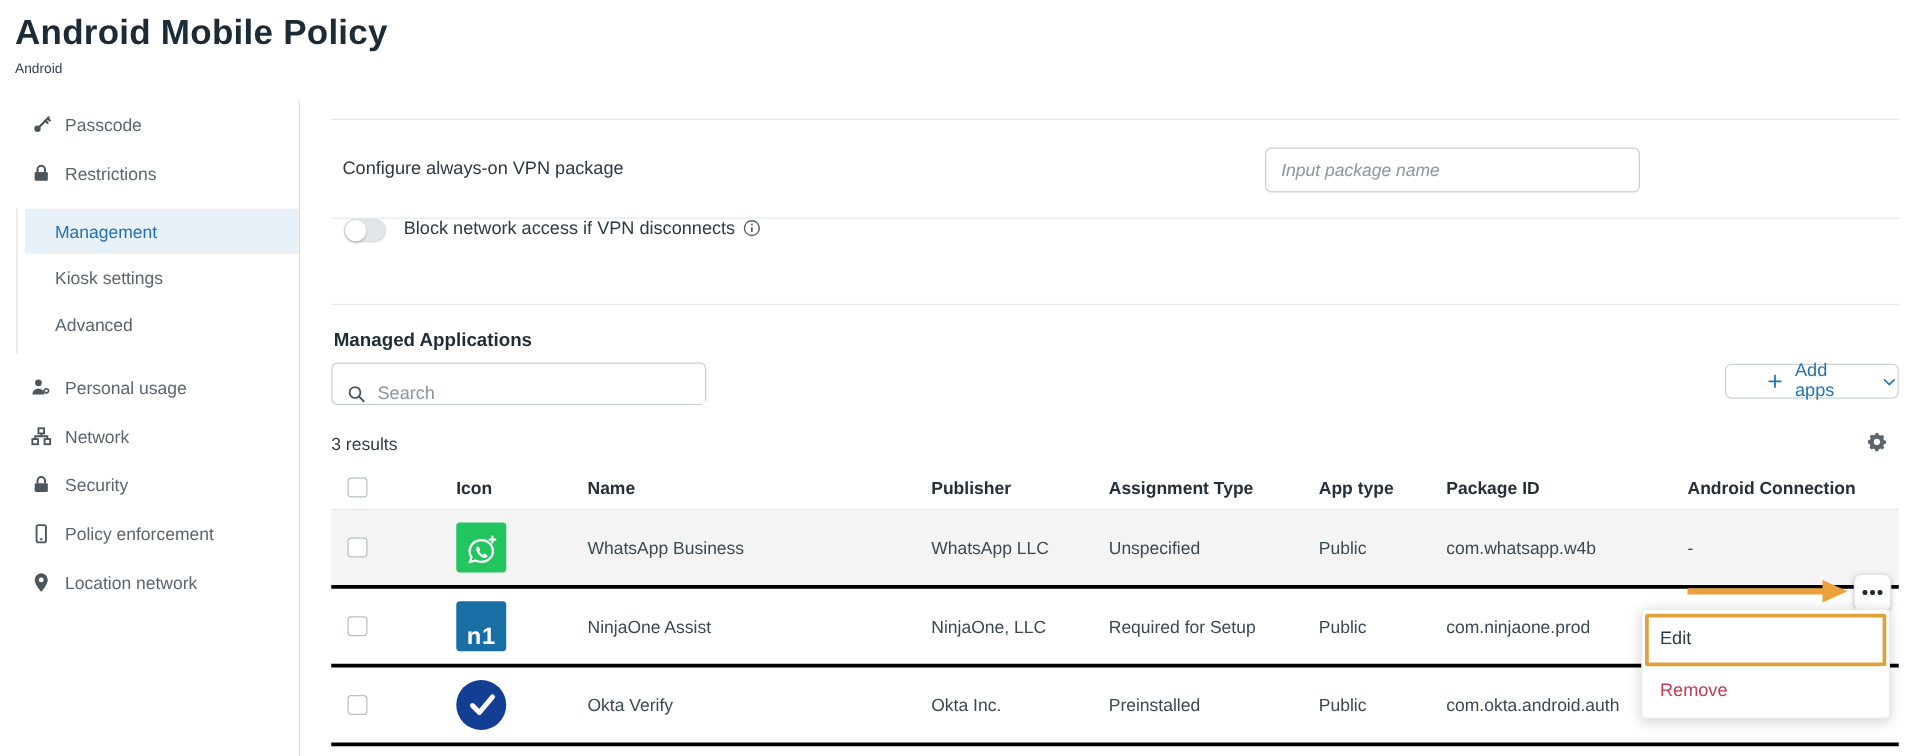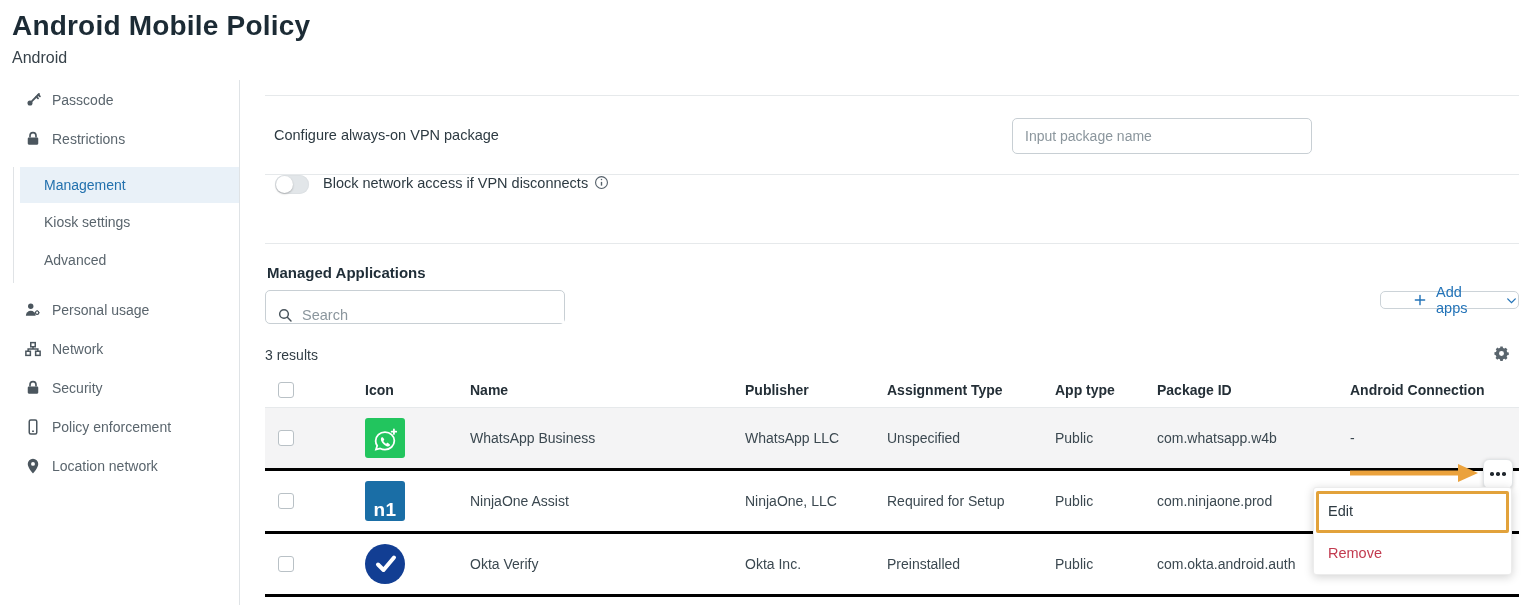--- a/index.html
+++ b/index.html
@@ -2,21 +2,21 @@
 <html><head>
 <meta charset="utf-8">
 <style>
   * { margin:0; padding:0; box-sizing:border-box; }
   html,body { width:1529px; height:605px; overflow:hidden; background:#fff;
     font-family:"Liberation Sans", sans-serif; color:#2d3a42; }
 
   
   .page-header { padding:10px 0 0 12px; }
   .page-title { font-size:28px; font-weight:700; color:#1c2b35; letter-spacing:.2px; }
-  .page-subtitle { font-size:16px; color:#37424a; margin-top:7px; }
+  .page-subtitle { font-size:11px; color:#37424a; margin-top:7px; }
 
   
   .layout { position:absolute; top:80px; left:0; right:0; bottom:0; }
   .sidebar { position:absolute; top:0; left:0; bottom:0; width:240px; border-right:1px solid #dfe3e6; }
   .main { position:absolute; top:0; left:240px; right:0; bottom:0; padding:0 10px 0 25px; }
 
   
   .side-item { height:39px; display:flex; align-items:center; padding-left:24px; cursor:pointer; }
   .side-item .ic { width:18px; height:18px; color:#4b565e; flex:0 0 18px; display:flex; align-items:center; }
   .side-item .lbl { margin-left:10px; font-size:14px; color:#5a656d; }
@@ -29,36 +29,36 @@
   svg { display:block; }
 
   
   .section-title { font-size:15.5px; font-weight:700; color:#1f2d37; padding:22px 0 0 9px; }
   .divider { height:1px; background:#e6e9eb; }
   .divider.d1 { margin-top:15px; }
   .cfg-row { height:78px; display:flex; align-items:center; position:relative; }
   .cfg-label { font-size:14.5px; color:#2d3a42; padding-left:9px; }
   .pkg-input { position:absolute; left:747px; top:22px; width:300px; height:36px;
     border:1px solid #c8cfd4; border-radius:5px; font-size:14px; color:#2d3a42;
-    padding:0 12px; font-family:"Liberation Sans", sans-serif; }
+    padding:0 12px; font-family:"Liberation Sans", sans-serif;font-style:italic; }
   .pkg-input::placeholder { color:#8b969d; }
   .toggle-row { height:68px; display:flex; align-items:flex-start; padding-left:10px; }
   .toggle { width:34px; height:19px; background:#e2e6e9; border-radius:10px; position:relative; cursor:pointer; box-shadow:inset 0 0 0 1px #dde1e4; }
   .toggle .knob { position:absolute; left:1px; top:1px; width:17px; height:17px; background:#fff; border-radius:50%; box-shadow:0 1px 2px rgba(0,0,0,.25); }
   .toggle-label { margin-left:14px; font-size:14.5px; color:#2d3a42; }
   .info-ic { display:inline-flex; margin-left:6px; color:#55606a; vertical-align:-2px; }
 
   .managed-head { font-size:15px; font-weight:700; color:#1f2d37; padding:20px 0 0 2px; }
   .tools-row { position:relative; height:58px; }
   .search-box { position:absolute; left:0; top:9px; width:300px; height:34px; border:1px solid #c8cfd4;
     border-radius:5px; display:flex; align-items:flex-end; padding-left:11px; background:#fff; }
   .search-box .mag { color:#49545c; }
   .search-input { border:none; outline:none; flex:1; margin-left:9px; font-size:14.5px; color:#2d3a42; font-family:"Liberation Sans", sans-serif; }
   .search-input::placeholder { color:#8b969d; }
-  .add-btn { position:absolute; right:0; top:10px; height:18px; width:139px; background:#fff;
+  .add-btn { position:absolute; right:0; top:10px; height:28px; width:139px; background:#fff;
     border:1px solid #ccd3d8; border-radius:5px; display:flex; align-items:center; justify-content:center;
     gap:9px; color:#2273b8; font-size:14.5px; cursor:pointer;padding-left:32px; }
   .results-row { height:32px; display:flex; align-items:center; position:relative; }
   .results-text { font-size:14px; color:#313d45; }
   .gear-btn { position:absolute; right:9px; top:6px; color:#5a656d; cursor:pointer; }
 
   
   .table { margin-top:2px; }
   .tr { display:grid; grid-template-columns:90px 105px 275px 142px 168px 102px 193px 1fr; align-items:center; }
   .tr.head { height:35px; border-bottom:1px solid #e6e9eb; font-weight:700; color:#242f37; font-size:14px; }

